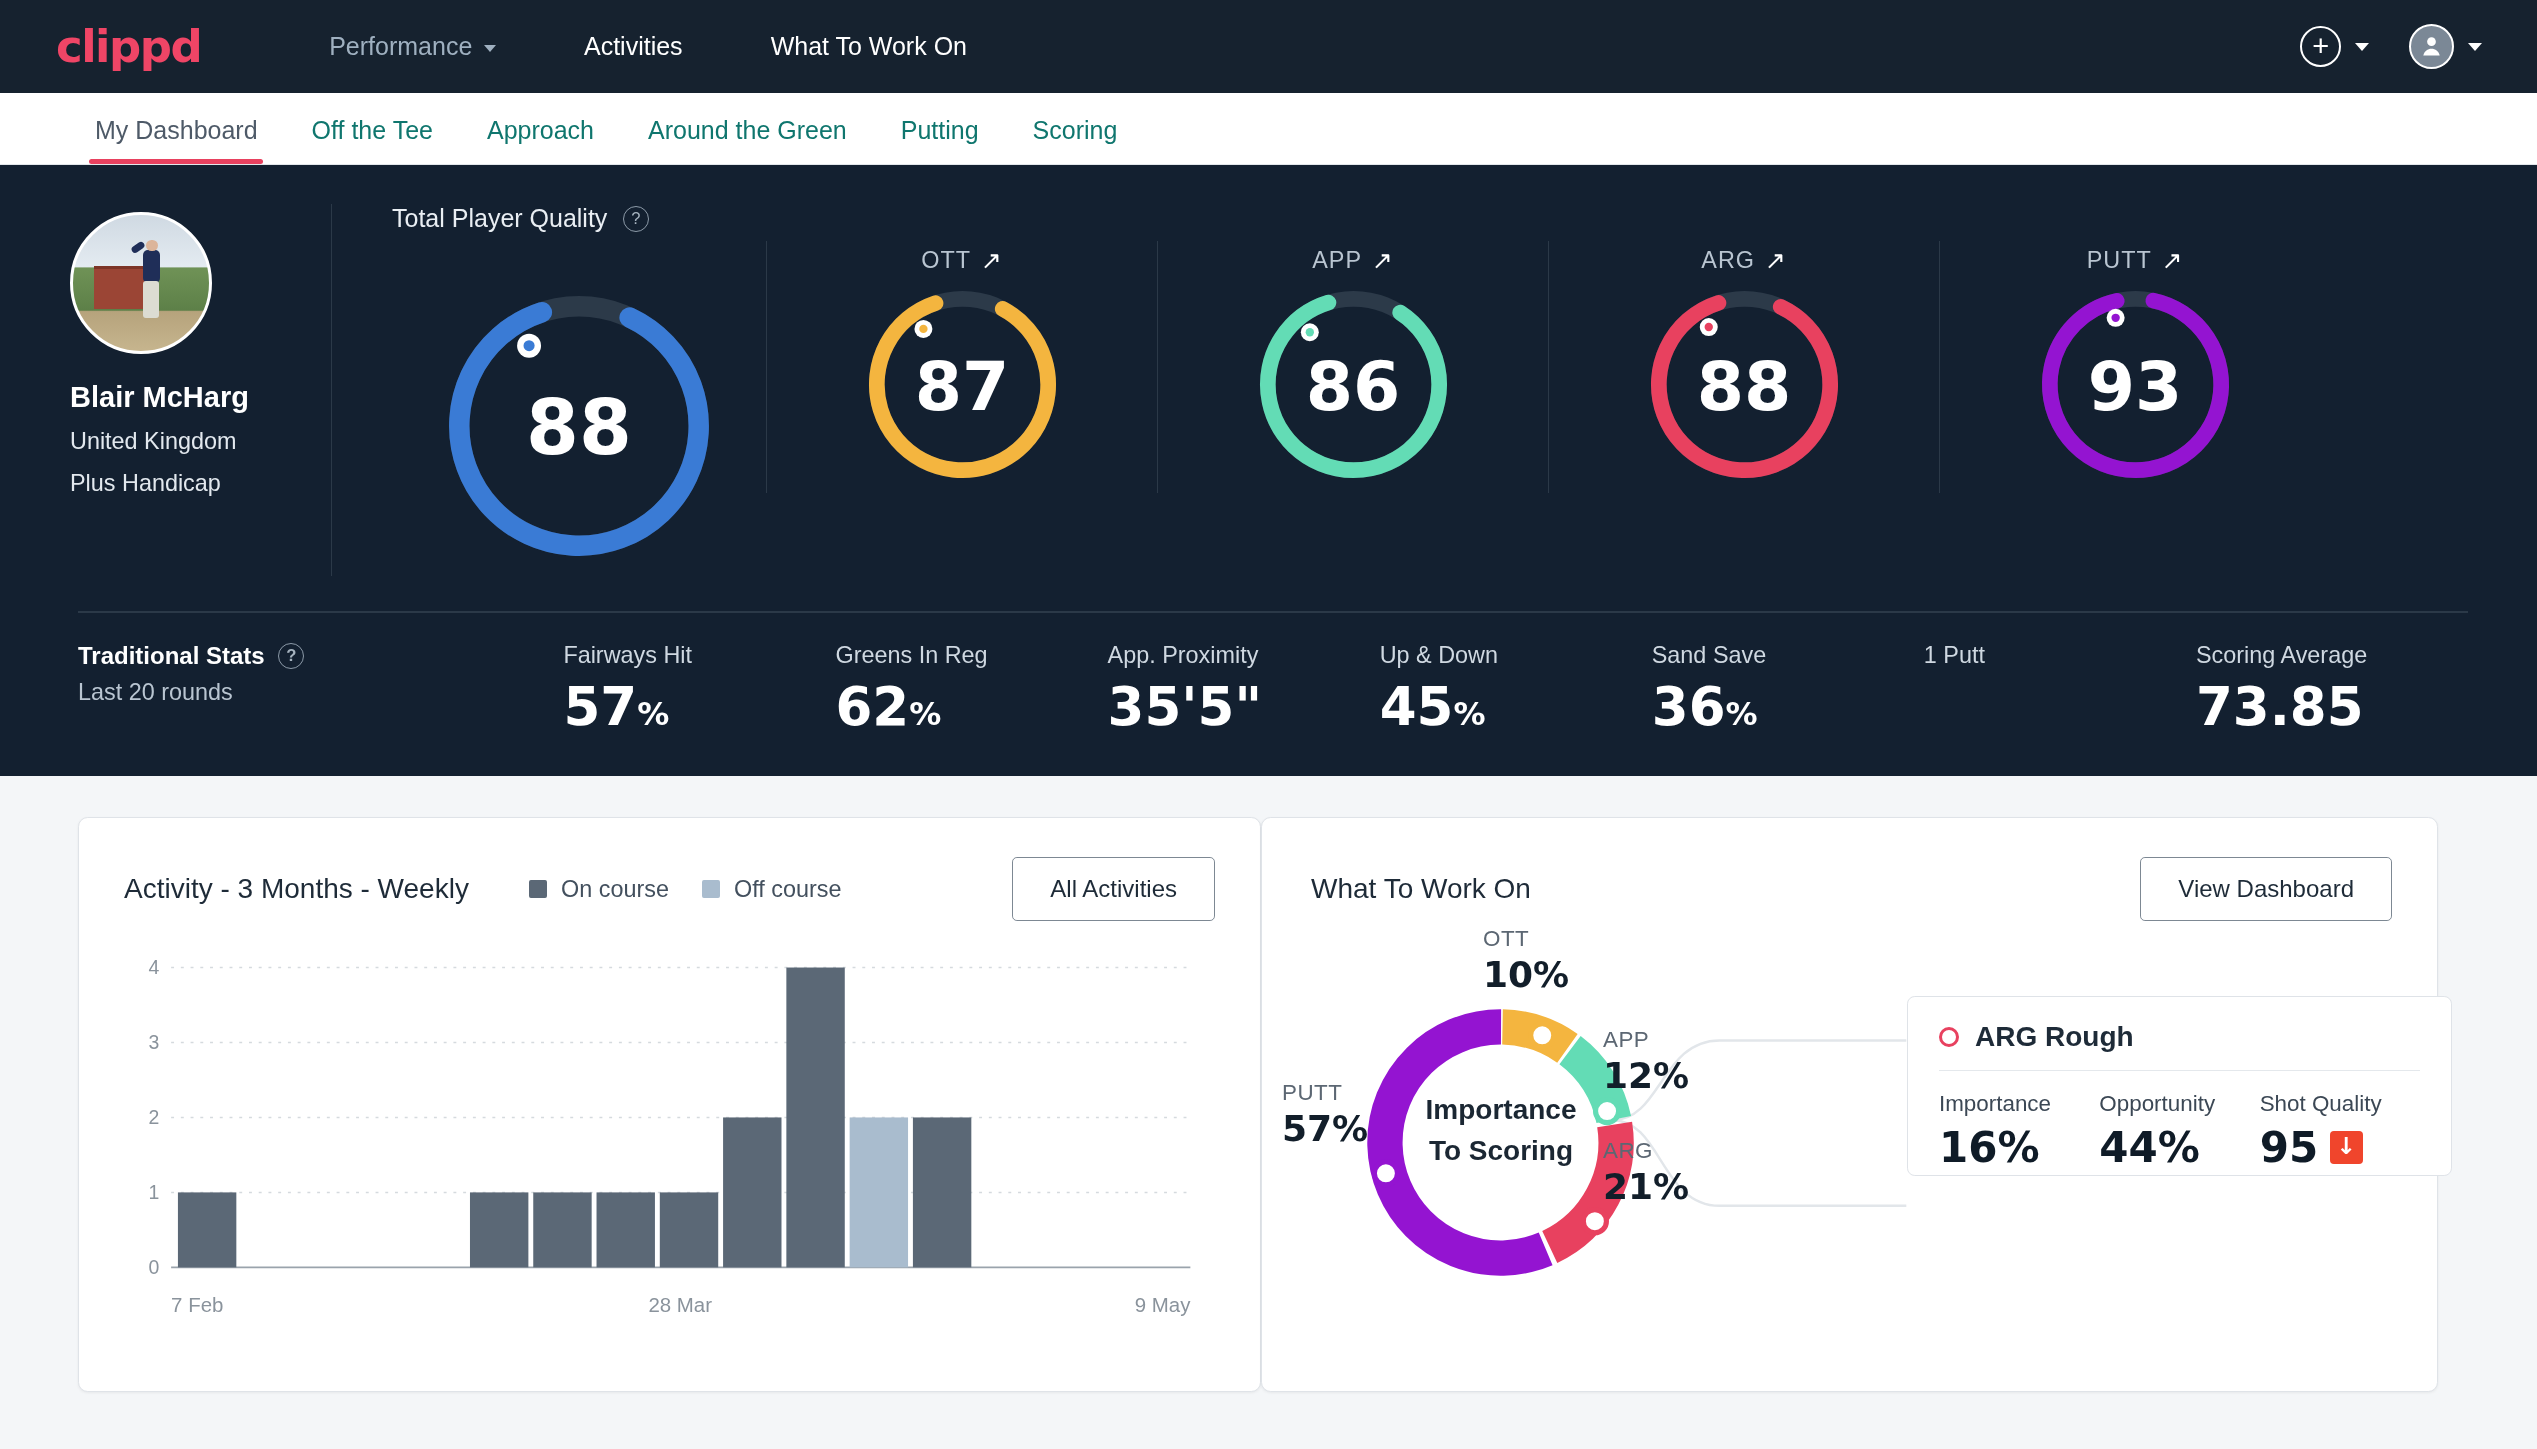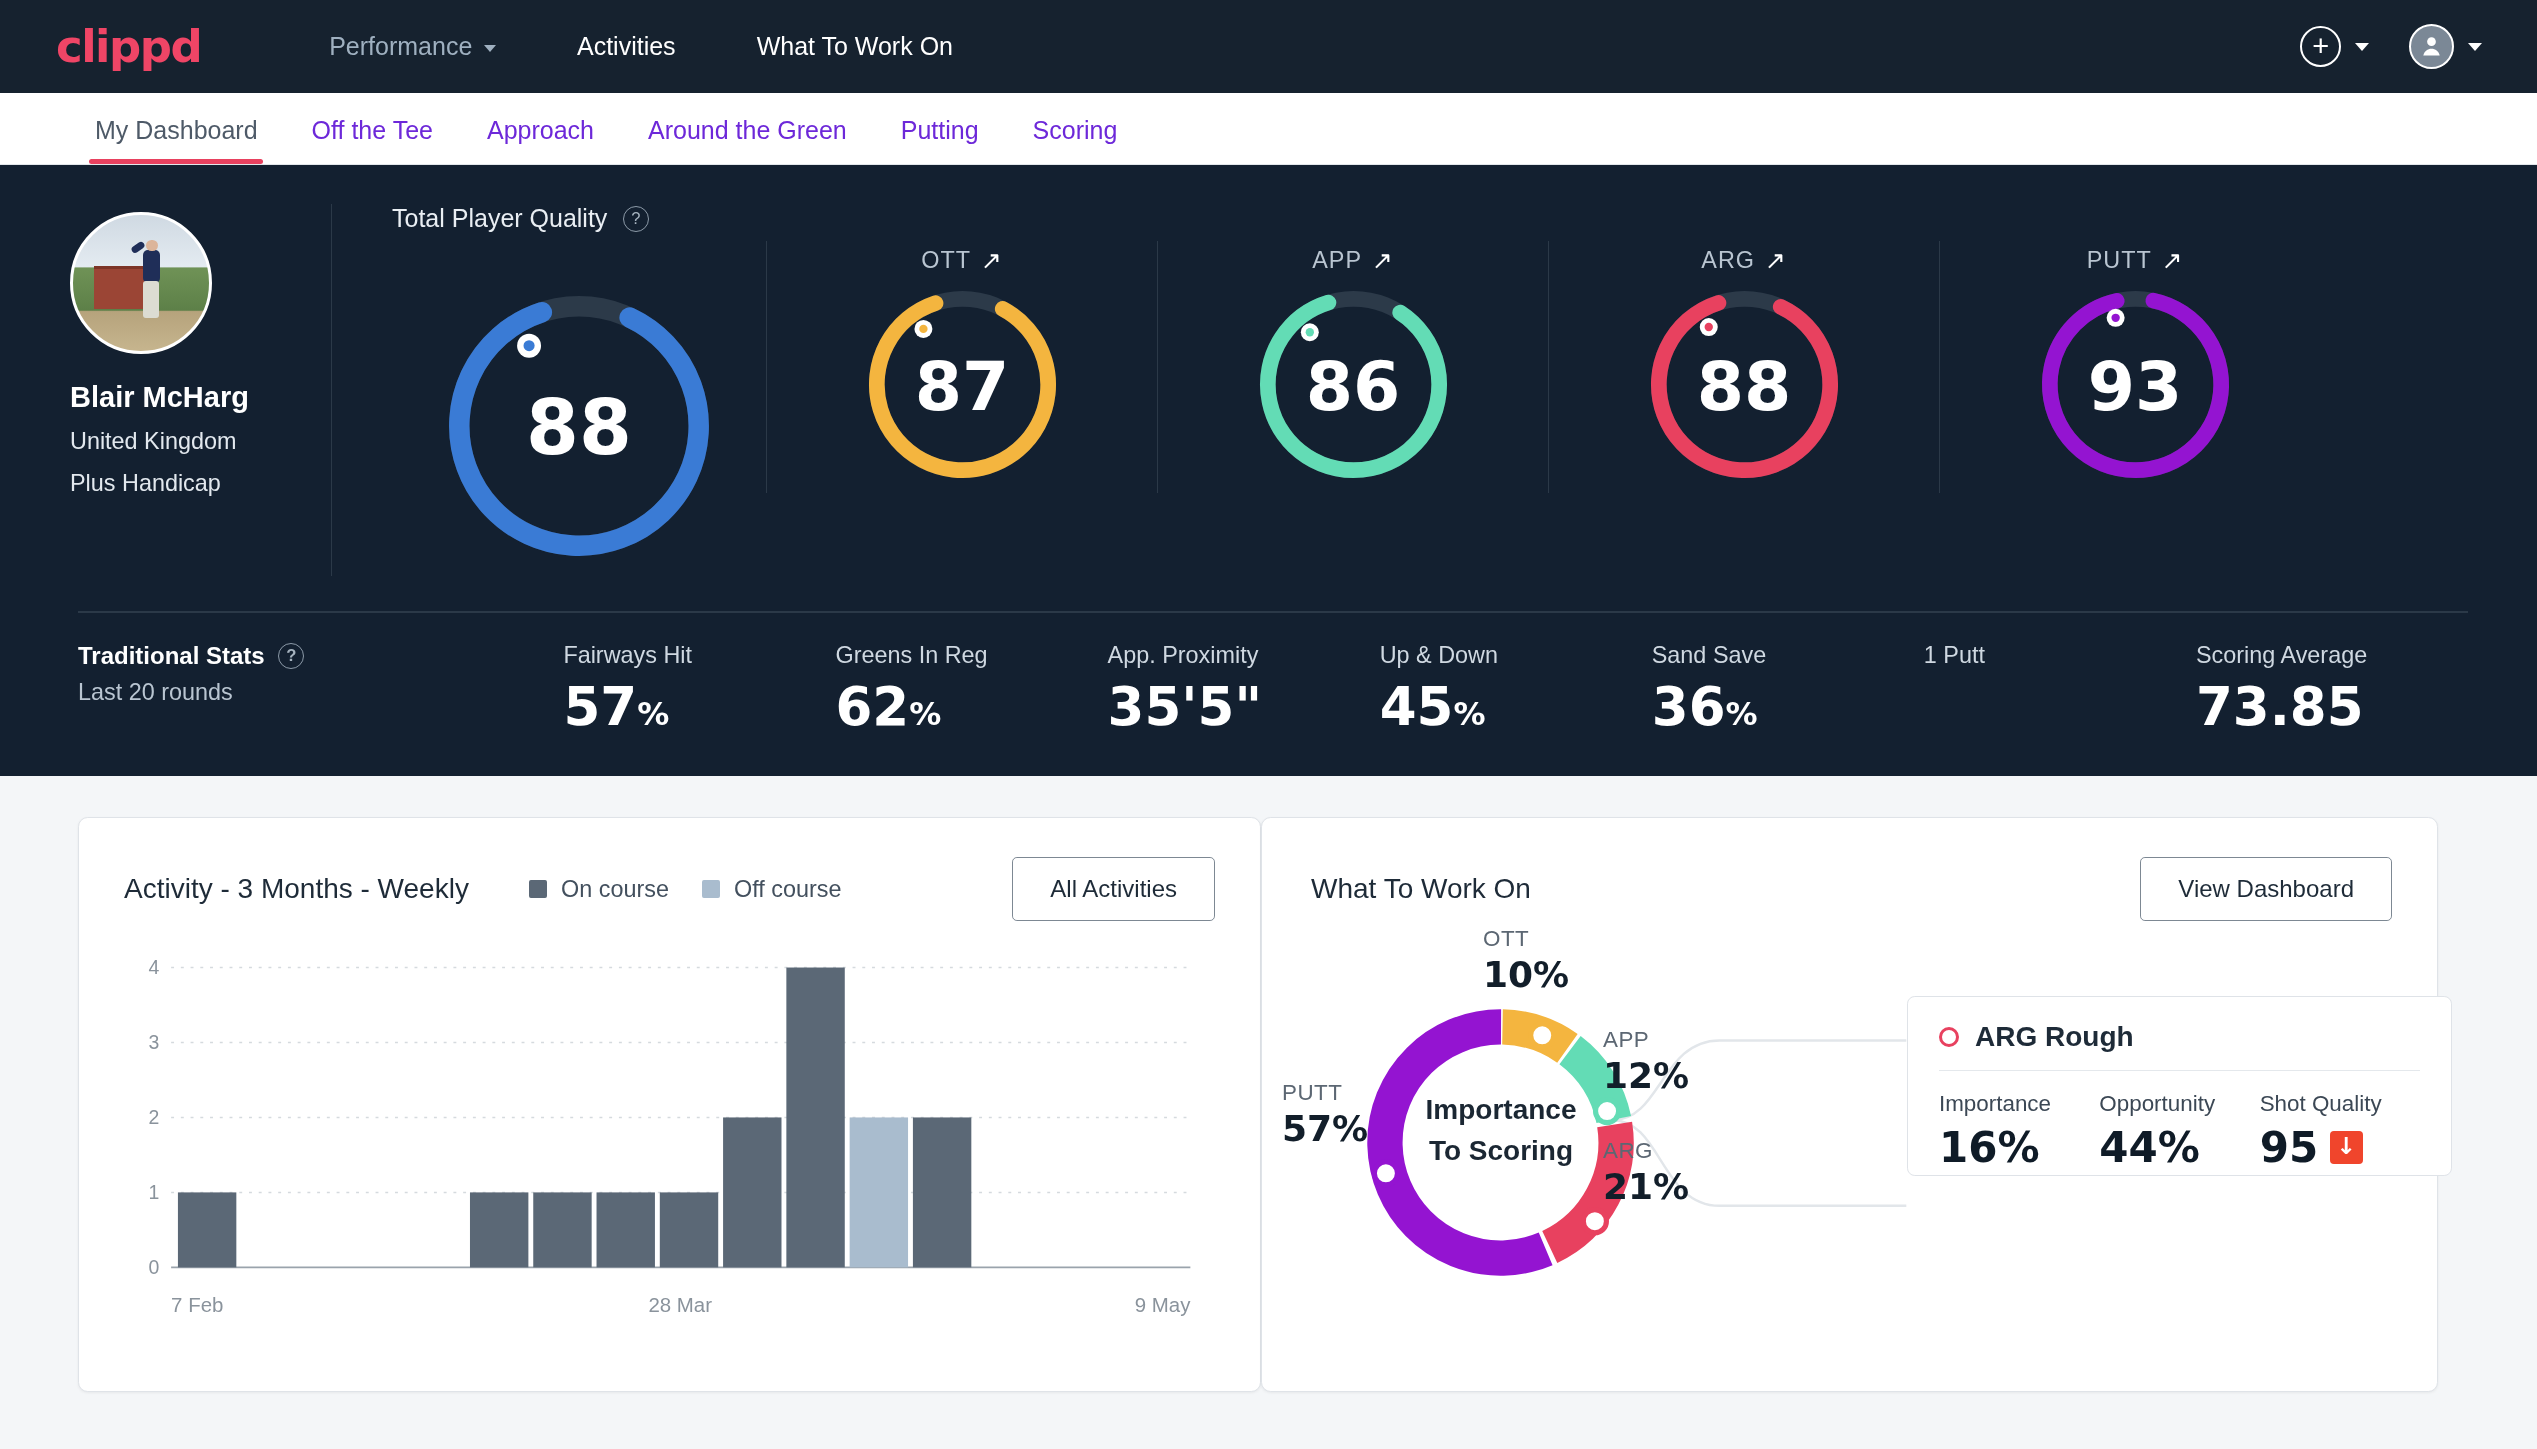--- a/index.html
+++ b/index.html
@@ -14,21 +14,21 @@
   .topbar {
     height: 93px; background: #16222f;
     display: flex; align-items: center; padding: 0 56px;
     position: relative;
   }
   .logo {
     font-size: 45px; font-weight: bold; color: #ef4566;
     letter-spacing: -1.5px; margin-right: 93px;
     font-family: "DejaVu Sans", sans-serif;
   }
-  .navlinks { display: flex; align-items: center; gap: 11px; }
+  .navlinks { display: flex; align-items: center; gap: 18px; }
   .navlink {
     font-size: 25px; color: #ffffff; padding: 0 35px;
     display: flex; align-items: center; gap: 11.7px; cursor: pointer;
     white-space: nowrap;
   }
   .navlink.muted { color: #9fb0c0; }
   .caret {
     display: inline-block; width: 0; height: 0;
     border-left: 6.8px solid transparent; border-right: 6.8px solid transparent;
     border-top: 7.8px solid currentColor; margin-top: 3.9px;
@@ -56,21 +56,21 @@
   }
   .mini-caret.last { margin-right: 0; }
 
   
   .tabbar {
     height: 72px; background: #ffffff;
     display: flex; align-items: flex-end; padding-left: 68px;
     border-bottom: 1px solid #e2e6ea;
   }
   .tab {
-    font-size: 25px; color: #6d28d9; padding: 0 27px 19.5px 27px;
+    font-size: 25px; color: #0f766e; padding: 0 27px 19.5px 27px;
     cursor: pointer; position: relative; white-space: nowrap;
   }
   .tab.active { color: #4e5a68; }
   .tab.active::after {
     content: ""; position: absolute; left: 21.4px; right: 21.4px; bottom: 0;
     height: 4.9px; background: #e8415f; border-radius: 2.9px;
   }
 
   
   .hero { background: #132030; padding: 0 0 39px 0; }

